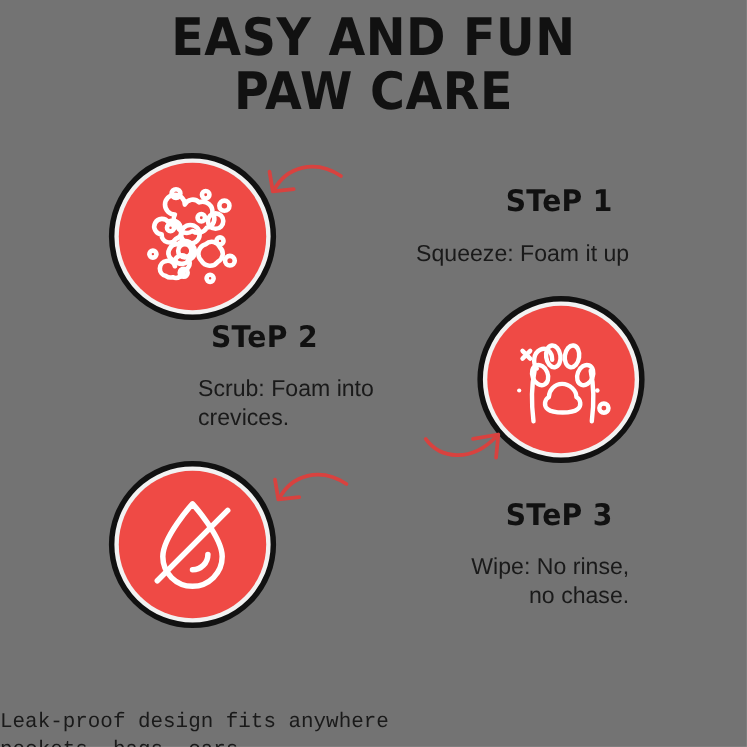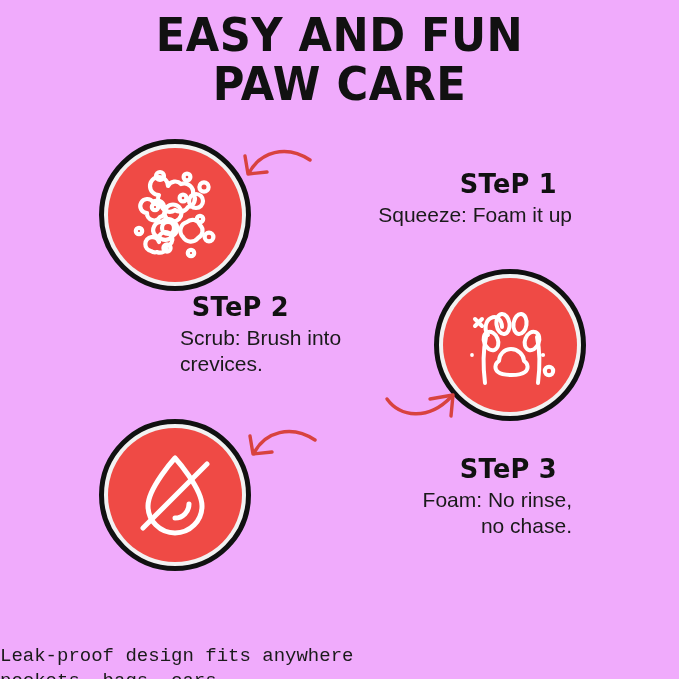--- a/index.html
+++ b/index.html
@@ -10,21 +10,21 @@
     width: 679px;
     height: 679px;
     background: #f2f2f2;
     font-family: "Liberation Sans", sans-serif;
     overflow: hidden;
   }
   #poster {
     position: relative;
     width: 679px;
     height: 679px;
-    background: #f0abfc;
+    background: #737373;
   }
 
   
   .title-block {
     position: absolute;
     left: 0;
     top: 12px;
     width: 679px;
     text-align: center;
   }
@@ -90,21 +90,21 @@
   }
   .step-text.align-right .step-label {
     transform-origin: right center;
   }
   .step-desc {
     font-family: "Liberation Sans", sans-serif;
     font-weight: 400;
     font-size: 21px;
     color: #1a1a1a;
     line-height: 1.22;
-    margin-top: 4px;
+    margin-top: 20px;
     white-space: pre-line;
   }
   .align-right {
   }
   .align-left {
     text-align: right;
   }
 
   
   .arrow {
@@ -207,21 +207,21 @@
 
   <span class="arrow" style="left:382px; top:385px;">
     <svg width="80" height="42" viewBox="0 0 80 42" fill="none" stroke="#d8423f" stroke-width="3.4" stroke-linecap="round" stroke-linejoin="round">
       <path d="M5 14 C 18 32, 46 36, 69 12"></path>
       <path d="M48 14 L 71 10 L 69 31"></path>
     </svg>
   </span>
 
   <div class="step-text align-right" style="left:180px; top:293px; width:235px;">
     <div class="step-label">STeP 2</div>
-    <div class="step-desc">Scrub: Brush into
+    <div class="step-desc">Scrub: Foam into
 crevices.</div>
   </div>
 
   <div class="circle-wrap" style="left:99px; top:419px;">
     <div class="circle-ring"></div>
     <div class="circle-fill">
       <span>
         <svg width="98" height="98" viewBox="0 0 98 98" fill="none" stroke="#ffffff" stroke-width="5" stroke-linecap="round" stroke-linejoin="round">
 
           <path d="M49 12 C 49 12, 22 42, 22 60 A 27 27 0 0 0 76 60 C 76 42, 49 12, 49 12z"></path>
@@ -236,20 +236,20 @@
 
   <span class="arrow" style="left:243px; top:420px;">
     <svg width="80" height="42" viewBox="0 0 80 42" fill="none" stroke="#d8423f" stroke-width="3.4" stroke-linecap="round" stroke-linejoin="round">
       <path d="M11 33 C 22 12, 48 4, 72 20"></path>
       <path d="M7 16 L 10 34 L 29 32"></path>
     </svg>
   </span>
 
   <div class="step-text align-left" style="left:272px; top:455px; width:300px;">
     <div class="step-label">STeP 3</div>
-    <div class="step-desc">Foam: No rinse,
+    <div class="step-desc">Wipe: No rinse,
 no chase.</div>
   </div>
 
   <div class="footer">Leak-proof design fits anywhere
 pockets, bags, cars.</div>
 
 </div>
 
 </body></html>

